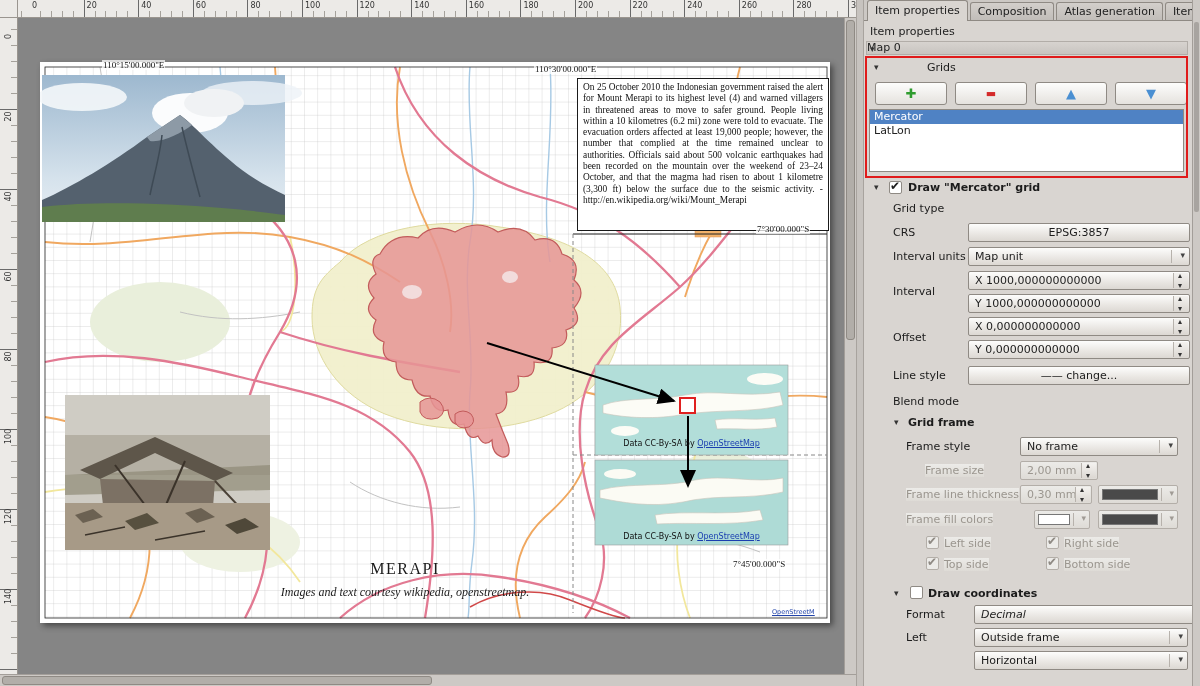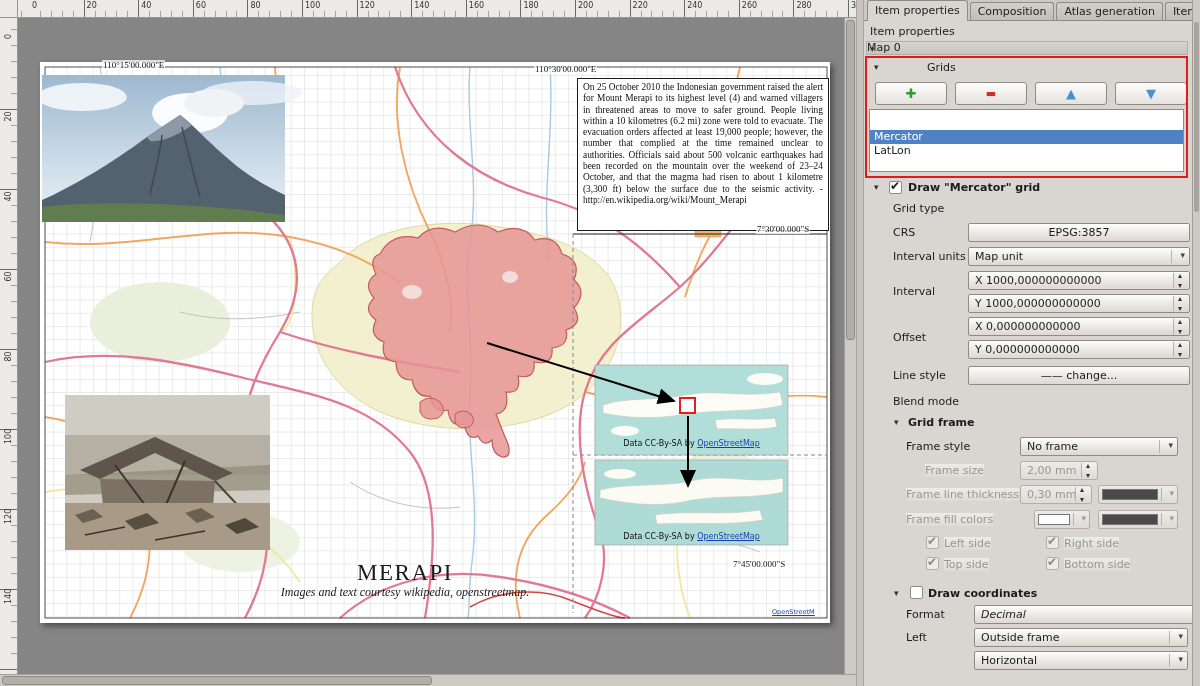--- a/index.html
+++ b/index.html
@@ -17,21 +17,21 @@
     background-image:repeating-linear-gradient(180deg,transparent 0 79px,#6a6a6a 79px 80px),repeating-linear-gradient(180deg,transparent 0 15px,#a5a19b 15px 16px);
     background-size:100% 100%,6px 100%;background-position:0 12px,100% 12px;background-repeat:repeat-y;}
   .hnum{position:absolute;top:1px;font-size:8px;color:#333;}
   .vnum{position:absolute;left:1px;width:15px;font-size:8px;color:#333;text-align:center;transform:rotate(-90deg);}
 
   .page{position:absolute;left:40px;top:62px;width:790px;height:561px;background:#fff;box-shadow:3px 3px 6px rgba(0,0,0,.45);}
 
   .textbox{position:absolute;left:537px;top:16px;width:252px;height:153px;background:#fff;border:1px solid #1a1a1a;
     font-family:"Liberation Serif","DejaVu Serif",serif;font-size:9.4px;line-height:1.2;color:#111;padding:3px 5px;overflow:hidden;text-align:justify;}
   .coord{position:absolute;font-family:"Liberation Serif","DejaVu Serif",serif;font-size:9px;color:#111;background:rgba(255,255,255,.75);padding:0 1px;white-space:nowrap;}
-  .map-title{position:absolute;left:210px;top:498px;width:310px;text-align:center;font-family:"Liberation Serif","DejaVu Serif",serif;font-size:23px;letter-spacing:1.5px;color:#1a1a1a;}
+  .map-title{position:absolute;left:210px;top:498px;width:310px;text-align:center;font-family:"Liberation Serif","DejaVu Serif",serif;font-size:16px;letter-spacing:1.5px;color:#1a1a1a;}
   .map-subtitle{position:absolute;left:150px;top:523px;width:430px;text-align:center;font-family:"Liberation Serif","DejaVu Serif",serif;font-style:italic;font-size:12px;color:#1a1a1a;}
   .attr{position:absolute;left:555px;width:193px;text-align:center;font-size:8px;color:#111;white-space:nowrap;}
   .attr .oslink{color:#1a3fb0;text-decoration:underline;}
   .corner-link{position:absolute;left:732px;top:546px;font-size:6.5px;color:#2244aa;text-decoration:underline;}
 
   
   .hscroll{position:absolute;left:0;top:674px;width:856px;height:12px;background:#cdc9c5;border-top:1px solid #a39e99;}
   .hscroll .thumb{position:absolute;left:2px;top:1px;width:430px;height:9px;background:#b2aea9;border:1px solid #8f8a84;border-radius:3px;}
   .cvscroll{position:absolute;left:844px;top:18px;width:12px;height:656px;background:#cdc9c5;border-left:1px solid #a39e99;}
   .cvscroll .thumb{position:absolute;left:1px;top:2px;width:9px;height:320px;background:#b2aea9;border:1px solid #8f8a84;border-radius:3px;}
@@ -56,21 +56,21 @@
   .grp{font-weight:bold;}
 
   .icon-btn{position:absolute;top:82px;width:72px;height:23px;background:linear-gradient(#fdfdfc,#e5e2de);border:1px solid #8f8a84;border-radius:3px;text-align:center;}
   .icon-btn span{display:inline-block;line-height:21px;font-size:13px;font-weight:bold;}
   .glyph-add{color:#2f9c2f;}
   .glyph-remove{color:#d42a2a;font-size:11px!important;}
   .glyph-up,.glyph-down{color:#4a8fd2;}
 
   .gridlist{position:absolute;left:5px;top:109px;width:315px;height:63px;background:#fff;border:1px solid #8f8a84;overflow:hidden;}
   .gl-item{height:14px;line-height:14px;padding:0 4px;color:#222;}
-  .gl-item.selected{background:#4f82c4;color:#fff;margin-top:20px;}
+  .gl-item.selected{background:#4f82c4;color:#fff;}
 
   .combo,.spin,.pbtn,.swatchbtn{position:absolute;height:19px;background:linear-gradient(#fdfdfc,#e9e6e2 60%,#dcd8d3);border:1px solid #8f8a84;border-radius:2px;color:#1c1c1c;}
   .combo{padding:2px 20px 0 6px;white-space:nowrap;overflow:hidden;}
   .combo::before{content:"";position:absolute;right:17px;top:2px;bottom:2px;width:1px;background:#b7b2ac;}
   .combo::after{content:"▾";position:absolute;right:4px;top:2px;font-size:9px;color:#444;}
   .spin{padding:2px 20px 0 6px;white-space:nowrap;overflow:hidden;}
   .sa{position:absolute;right:1px;top:1px;bottom:1px;width:15px;border-left:1px solid #b7b2ac;background:linear-gradient(#f4f2ef,#dcd8d3);}
   .sa::before{content:"▴";position:absolute;top:-2px;left:4px;font-size:8px;color:#333;}
   .sa::after{content:"▾";position:absolute;bottom:-2px;left:4px;font-size:8px;color:#333;}
   .pbtn{text-align:center;padding-top:2px;}

